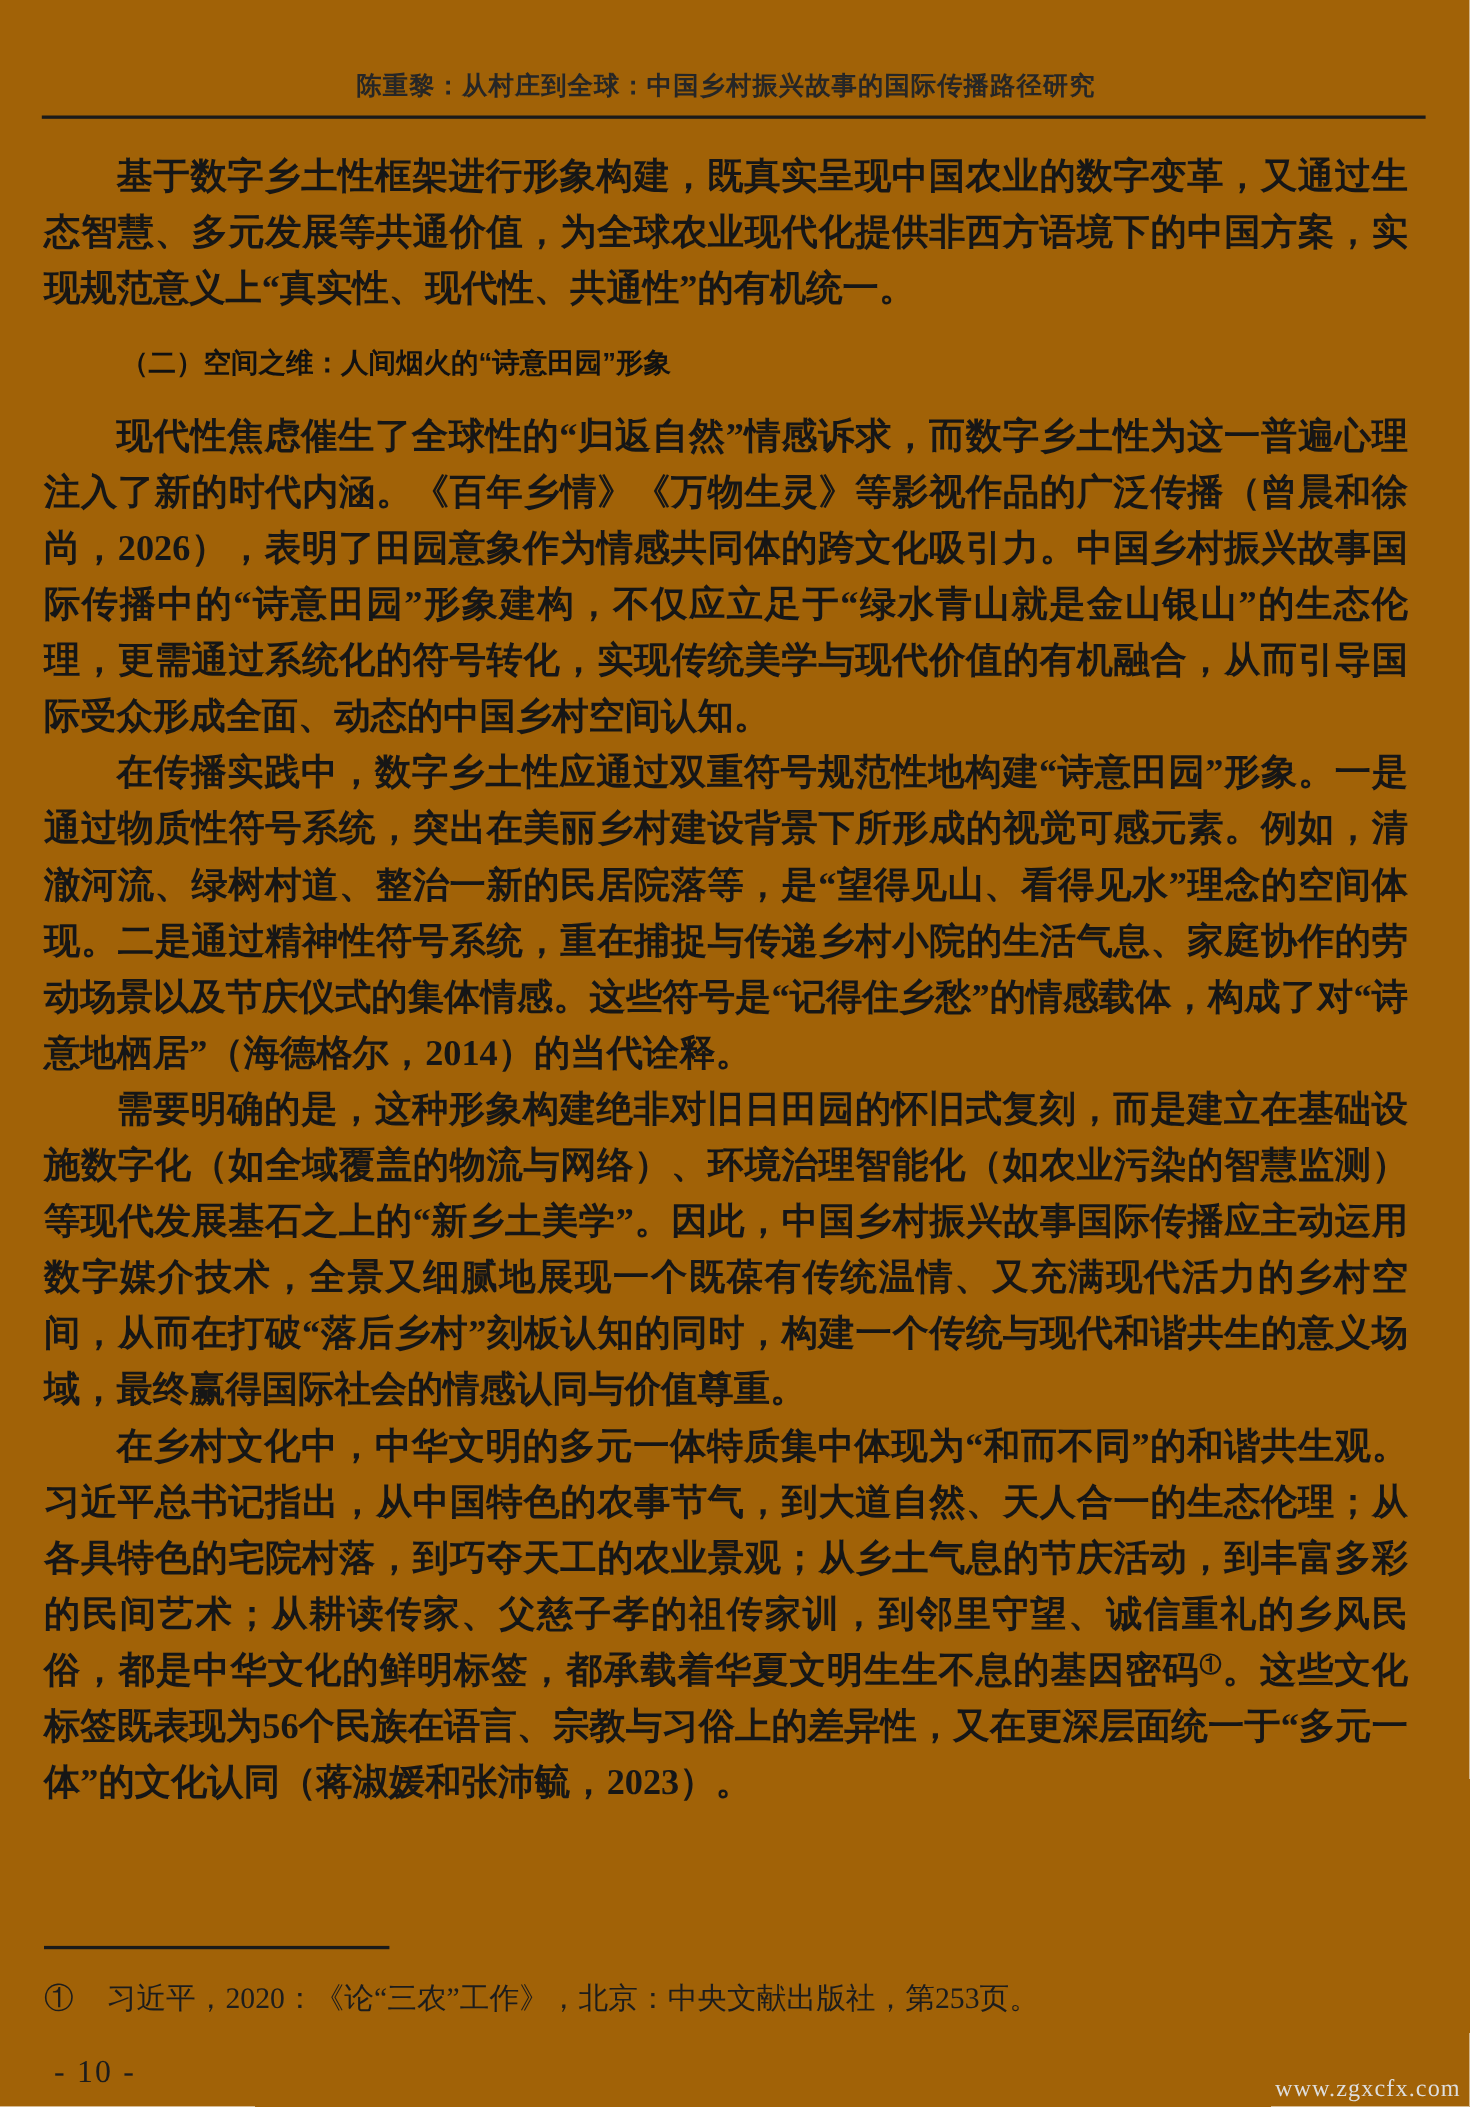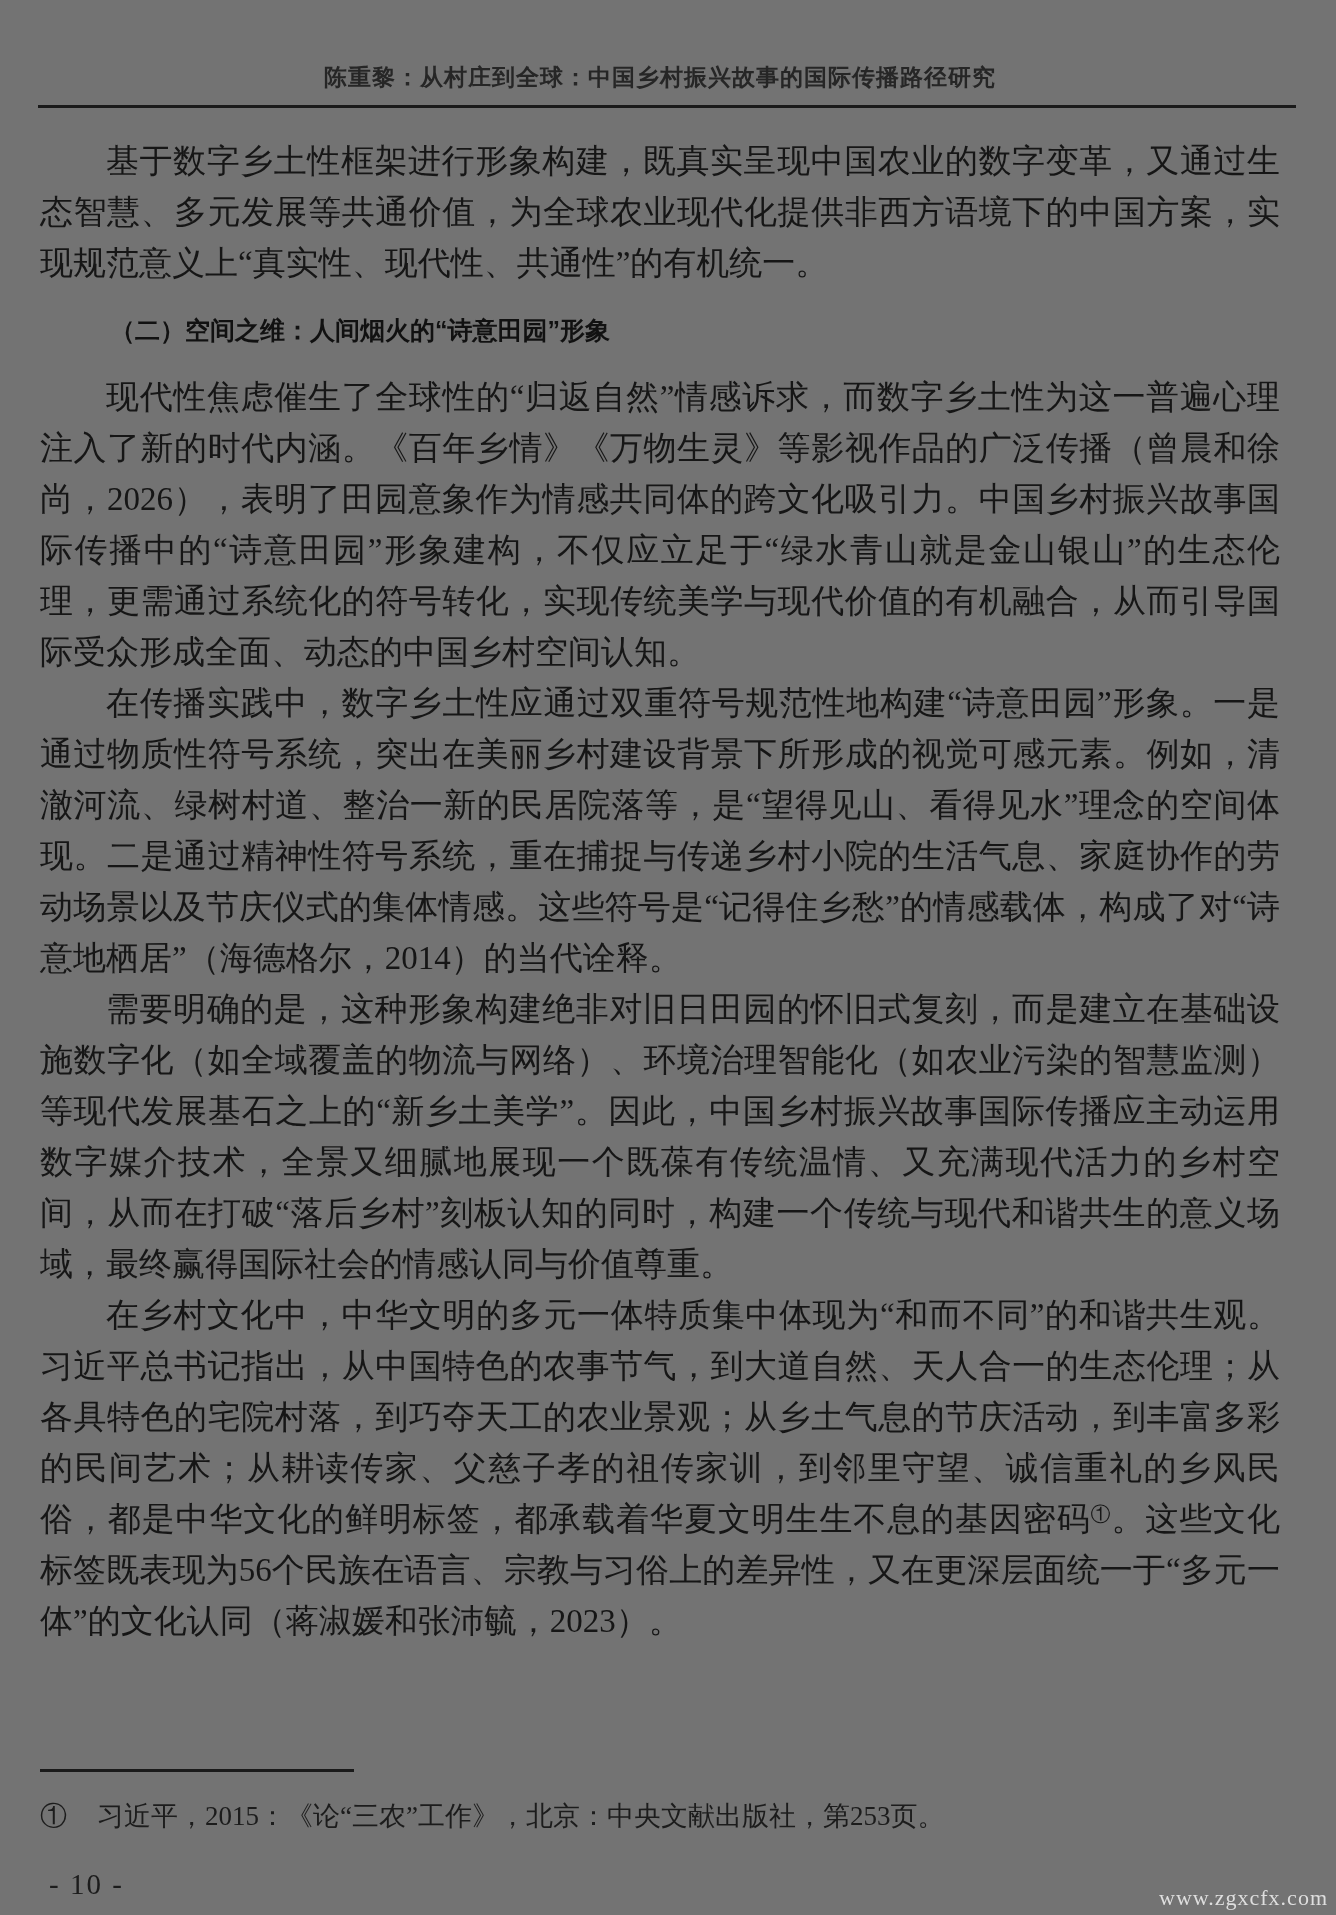--- a/index.html
+++ b/index.html
@@ -5,21 +5,21 @@
 <style>
   html, body {
     margin: 0;
     padding: 0;
     background: #ffffff;
   }
   .page {
     position: relative;
     width: 1336px;
     height: 1915px;
-    background: #737373;
+    background: #a16207;
     overflow: hidden;
     font-family: "Liberation Serif", "DejaVu Serif", serif;
     color: #1c1c1c;
   }
   
   .running-header {
     position: absolute;
     top: 60px;
     left: 40px;
     width: 1240px;
@@ -47,20 +47,21 @@
     width: 1240px;
     font-size: 33px;
     line-height: 51px;
     text-align: justify;
     color: #161616;
   }
   .content p {
     margin: 0;
     padding: 0;
     text-indent: 66px;
+    font-weight: bold;
   }
   .content h3 {
     margin: 16px;
     padding: 0;
     text-indent: 54px;
     font-family: Liberation Sans, sans-serif;
     font-weight: 700;
     font-size: 25px;
     line-height: 51px;
     color: #111111;
@@ -134,20 +135,20 @@
 
     <p>
       <span>在乡村文化中，中华文明的多元一体特质集中体现为“和而不同”的和谐共生观。习近平总书记指出，从中国特色的农事节气，到大道自然、天人合一的生态伦理；从各具特色的宅院村落，到巧夺天工的农业景观；从乡土气息的节庆活动，到丰富多彩的民间艺术；从耕读传家、父慈子孝的祖传家训，到邻里守望、诚信重礼的乡风民俗，都是中华文化的鲜明标签，都承载着华夏文明生生不息的基因密码</span><span class="sup-ref">①</span><span>。这些文化标签既表现为56个民族在语言、宗教与习俗上的差异性，又在更深层面统一于“多元一体”的文化认同（蒋淑媛和张沛毓，2023）。</span>
     </p>
 
   </div>
 
   <div class="footnote-rule"></div>
 
   <div class="footnote">
-    <span>①</span><span class="fn-gap"></span><span>习近平，2015：《论“三农”工作》，北京：中央文献出版社，第253页。</span>
+    <span>①</span><span class="fn-gap"></span><span>习近平，2020：《论“三农”工作》，北京：中央文献出版社，第253页。</span>
   </div>
 
   <div class="page-number">- 10 -</div>
 
   <div class="watermark">www.zgxcfx.com</div>
 
 </div>
 
 </body></html>

